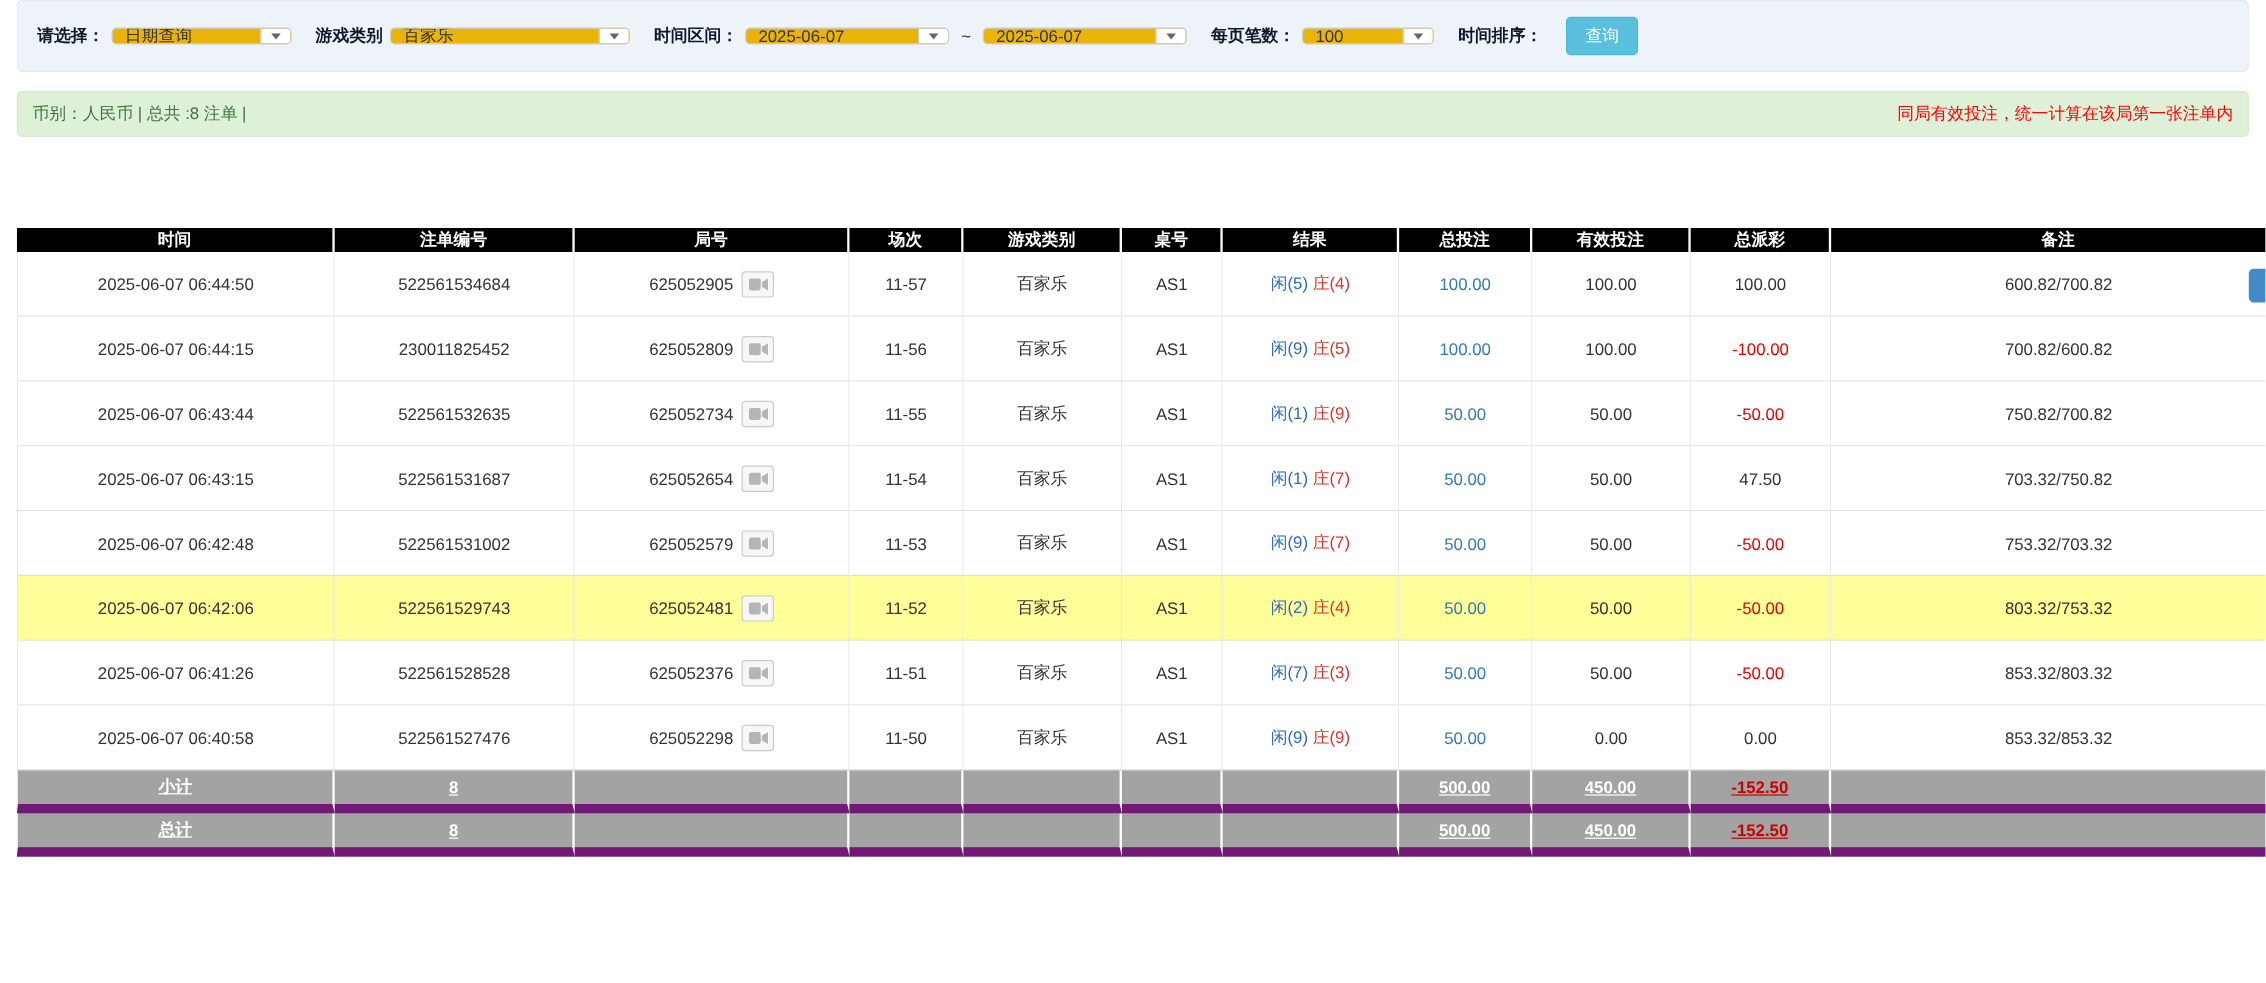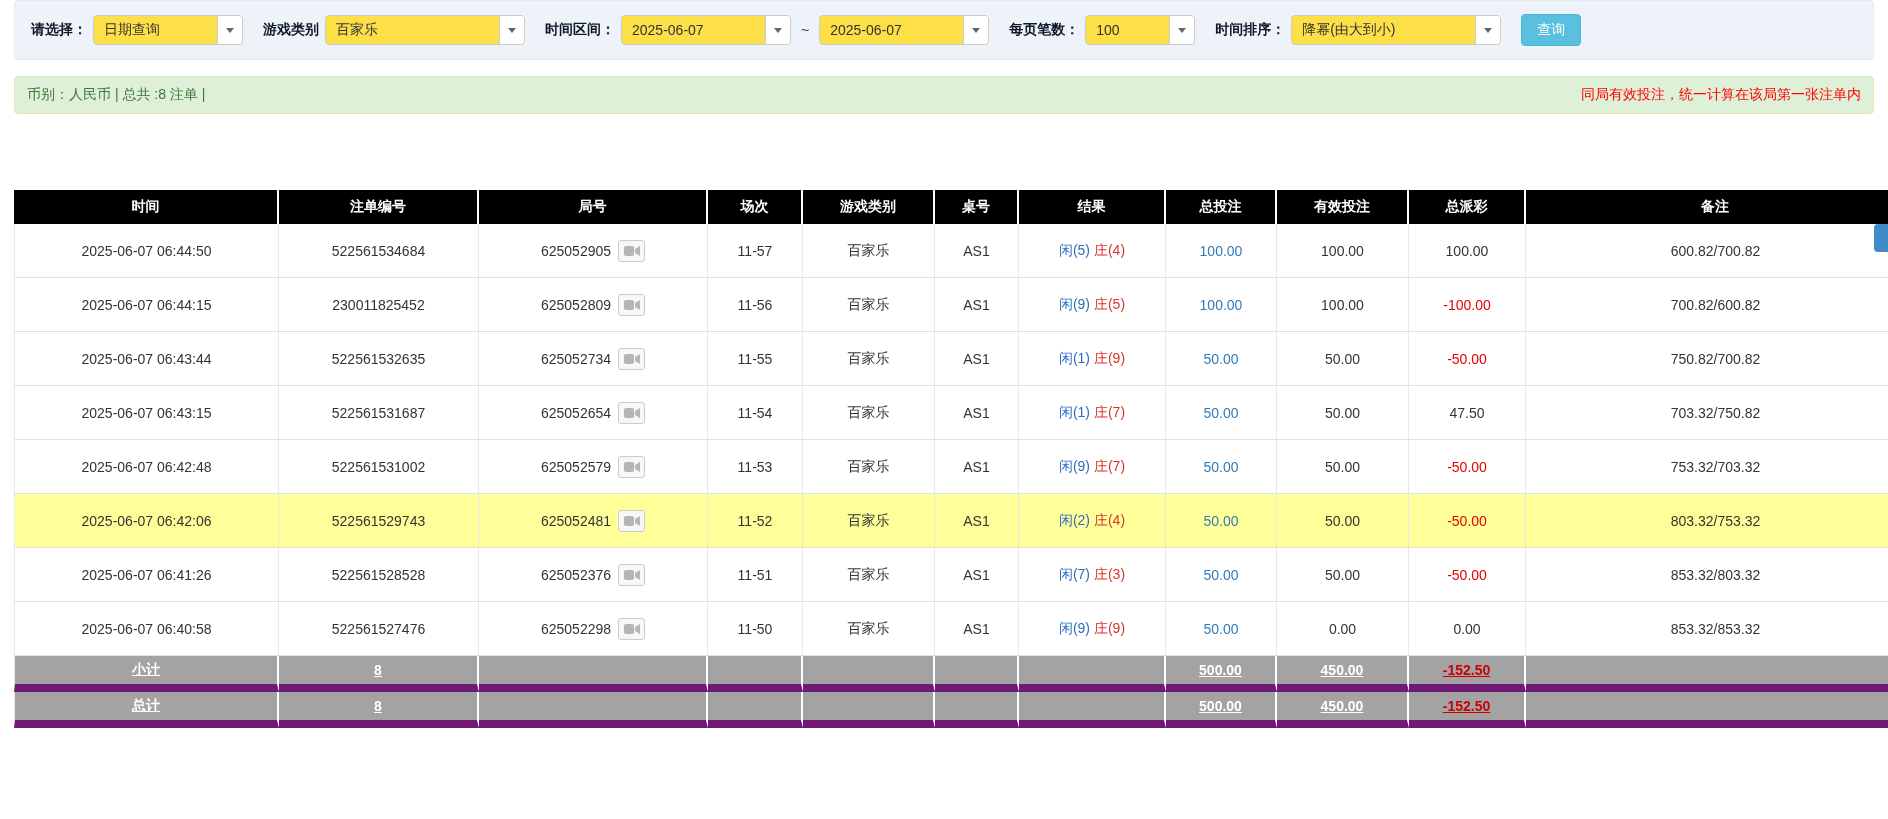--- a/index.html
+++ b/index.html
@@ -16,22 +16,22 @@
   
   .filter-bar {
     margin:0 14px; background:var(--filter_bar_bg,#eef3f9);
     border:1px solid #e2eaf2; border-radius:4px;
     padding:13px 10px; display:flex; align-items:center; gap:6px;
     font-size:14px; white-space:nowrap;
   }
   .flabel { font-weight:bold; color:#0f172a; margin-left:14px; }
   .flabel.first { margin-left:6px; }
   .combo {
-    display:inline-flex; align-items:stretch; background:#fde047;
-    border:1px solid #ccc; border-radius:4px; height:30px; overflow:hidden;justify-content:flex-end;
+    display:inline-flex; align-items:stretch; background:#eab308;
+    border:1px solid #ccc; border-radius:4px; height:14px; overflow:hidden;justify-content:flex-end;
   }
   .combo-text { padding:0 10px; display:flex; align-items:center; flex:1; color:#333; }
   .combo-arrow {
     width:25px; border-left:1px solid #ccc; background:#fff;
     display:flex; align-items:center; justify-content:center; cursor:pointer;
   }
   .caret {
     width:0; height:0; border-left:4px solid transparent;
     border-right:4px solid transparent; border-top:5px solid #666;
   }
@@ -56,21 +56,21 @@
     background:#428bca; border-radius:4px 0 0 4px; cursor:pointer;
   }
   
   .table-wrap { margin:76px 0 0 14px; width:1874px; overflow:hidden; }
   table {
     border-collapse:separate; border-spacing:0; table-layout:fixed;
     width:1892px; font-size:14px;
   }
   thead th {
     background:var(--header_bg,#000); color:var(--header_text,#fff);
-    font-weight:bold; height:34px; border-right:2px solid #fff;
+    font-weight:bold; height:20px; border-right:2px solid #fff;
     text-align:center; padding:0 4px;
   }
   tbody td {
     background:#fff; height:54px; text-align:center; color:#333;
     border-right:1px solid #e8e8e8; border-bottom:1px solid #e0e0e0;
     padding:0 4px; overflow:hidden;
   }
   tbody tr td:first-child { border-left:1px solid #e8e8e8; }
   tr.highlight td { background:var(--highlight_row,#ffff99); }
   .bet-link { color:var(--link_blue,#337ab7); cursor:pointer; }
@@ -131,26 +131,20 @@
 
     <span class="flabel">每页笔数：</span>
     <div class="combo w110">
       <span class="combo-text">100</span>
       <span class="combo-arrow">
           <i class="caret"></i>
         </span>
     </div>
 
     <span class="flabel">时间排序：</span>
-    <div class="combo w210">
-      <span class="combo-text">降幂(由大到小)</span>
-      <span class="combo-arrow">
-          <i class="caret"></i>
-        </span>
-    </div>
 
     <button class="search-btn">查询</button>
   </div>
 
   <div class="info-bar">
     <span class="info-left">币别：人民币 | 总共 :8 注单 |</span>
     <span class="info-right">同局有效投注，统一计算在该局第一张注单内</span>
   </div>
 
   <div class="edge-btn"></div>

